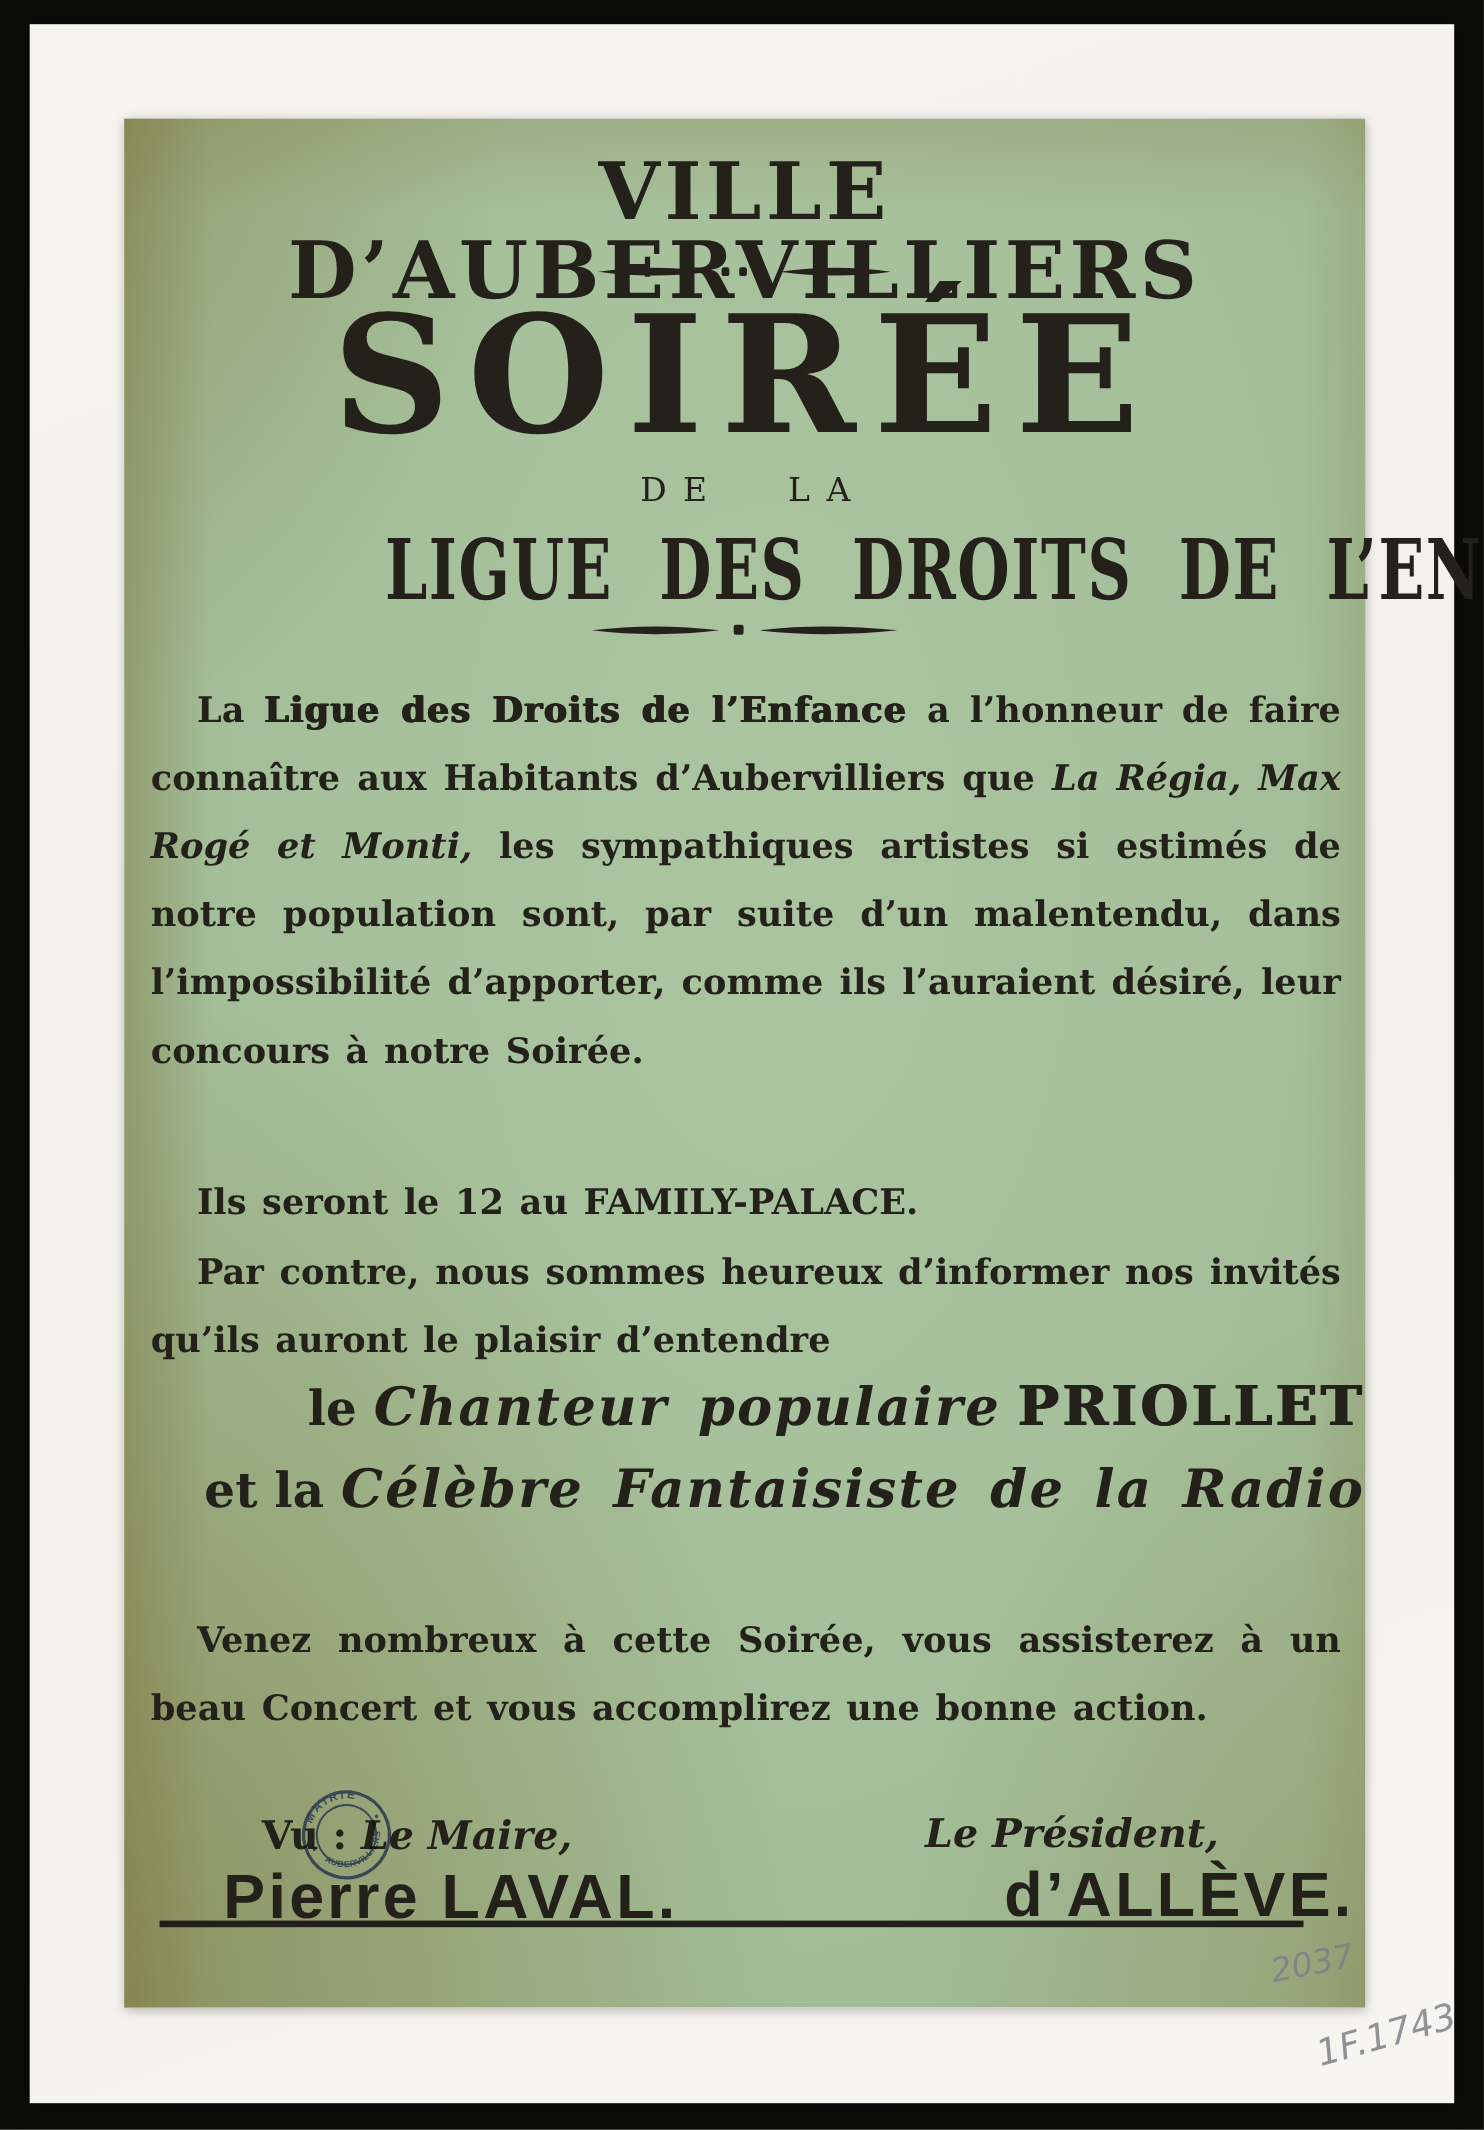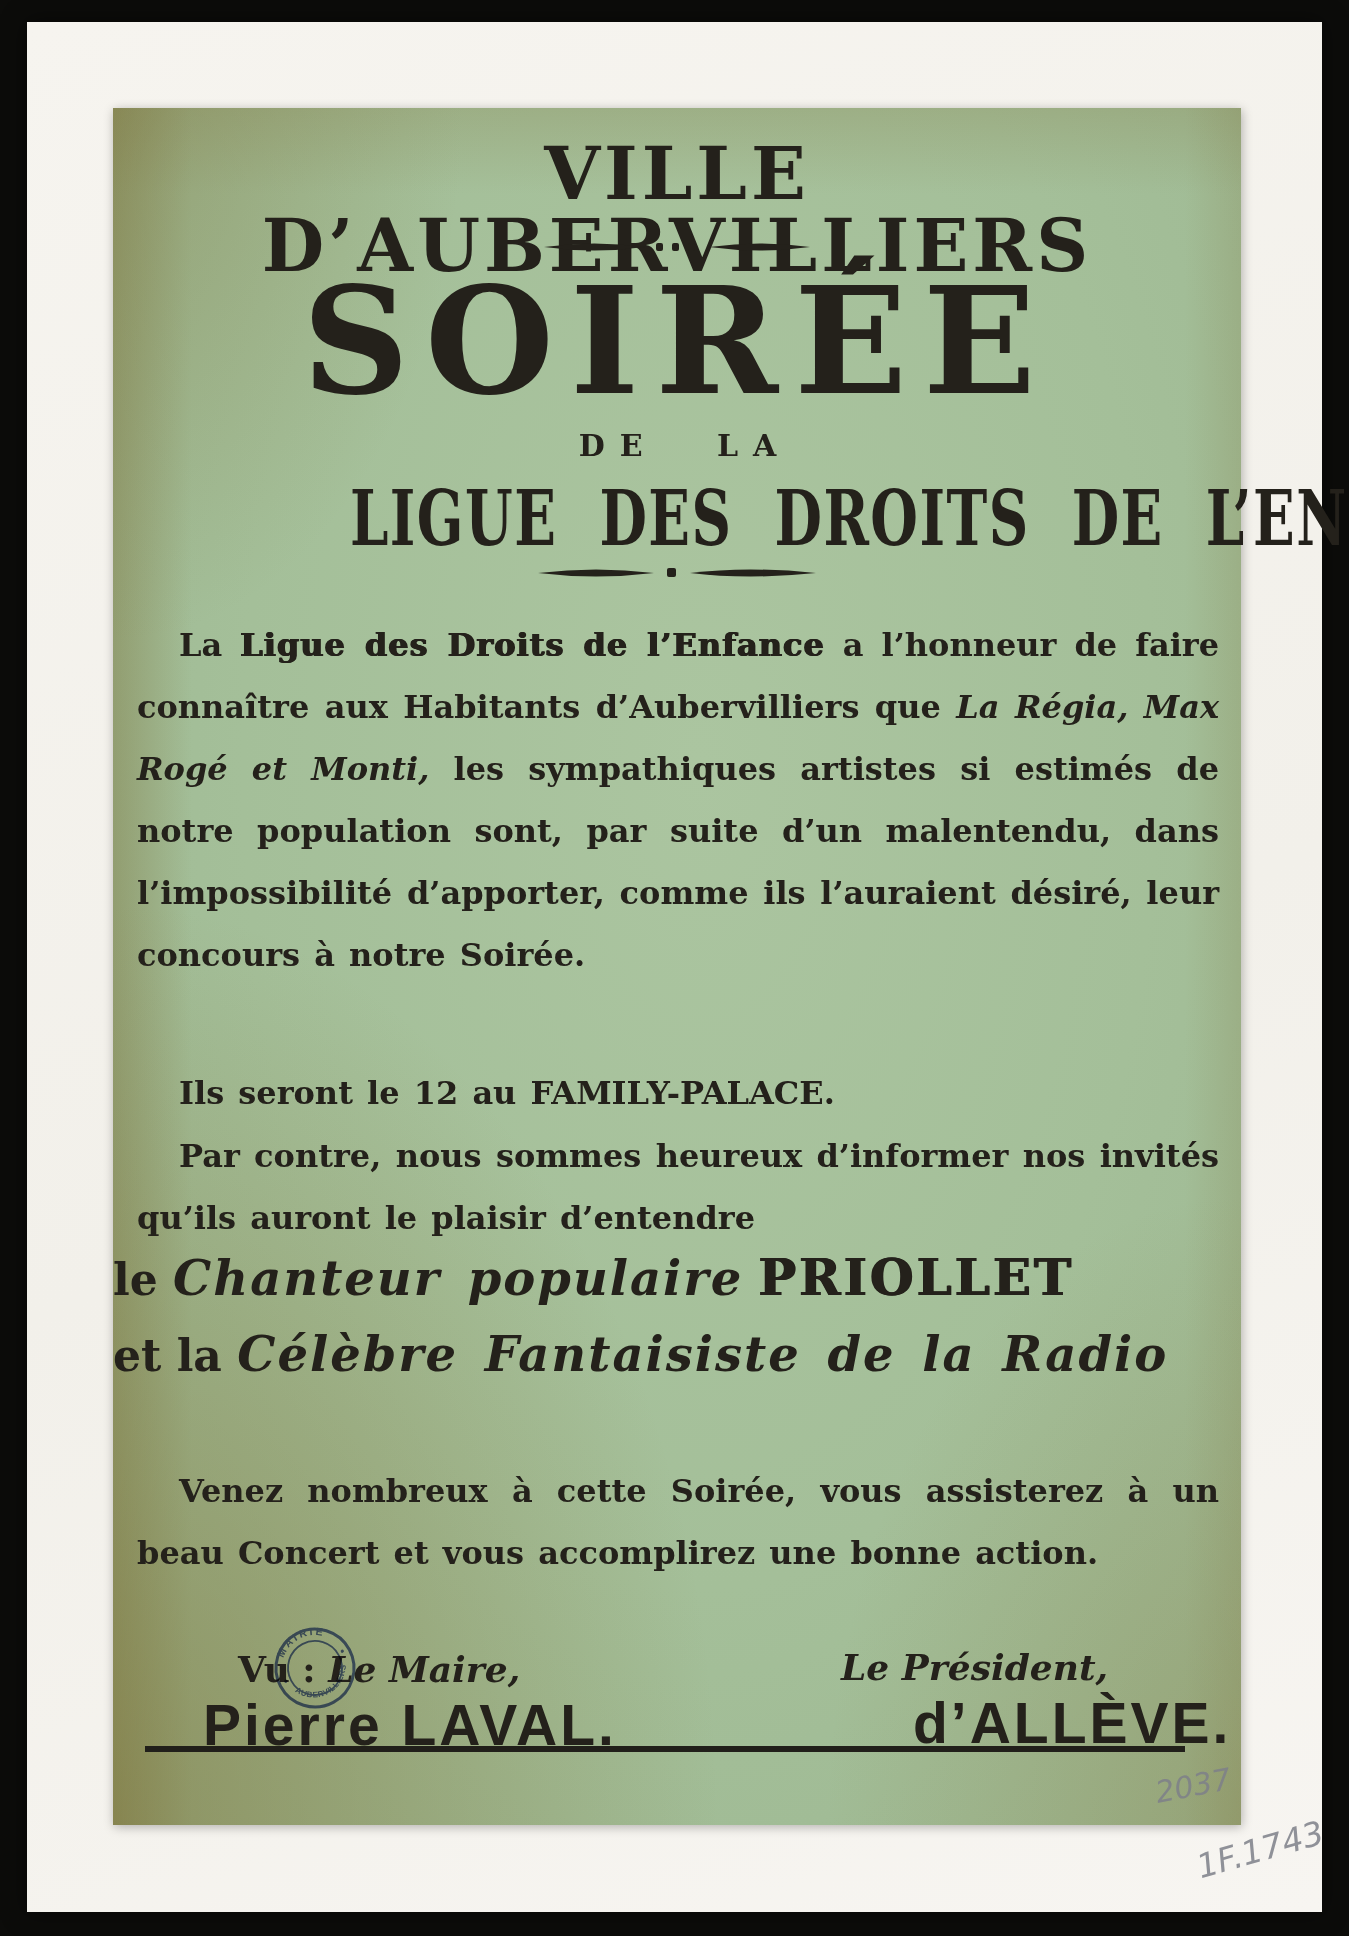--- a/index.html
+++ b/index.html
@@ -32,21 +32,21 @@
   }
   .orn{position:absolute;left:0;right:0;margin:0 auto;display:block;}
   .orn1{top:130px;}
   .orn2{top:456px;}
   .title{
     position:absolute;left:0;right:0;top:158px;text-align:center;
     font-size:148px;font-weight:bold;letter-spacing:16px;line-height:150px;
   }
   .connector{
     position:absolute;left:16px;right:0;top:320px;text-align:center;
-    font-size:30px;font-weight:bold;letter-spacing:15px;word-spacing:34px;line-height:36px;
+    font-size:30px;font-weight:normal;letter-spacing:15px;word-spacing:34px;line-height:36px;
   }
   .organization{
     position:absolute;left:0;right:0;top:370px;text-align:center;line-height:82px;white-space:nowrap;
   }
   .org-inner{
     display:inline-block;font-size:76px;font-weight:bold;letter-spacing:2px;word-spacing:30px;
     transform:scaleX(0.72);transform-origin:50% 50%;
   }
   .body{
     position:absolute;left:24px;right:22px;margin:0;
@@ -56,21 +56,21 @@
   .indent{text-indent:42px;}
   .p1{top:506px;}
   .p2{top:954px;text-align:left;}
   .p3{top:1017px;}
   .p4{top:1352px;}
   .ital{font-style:italic;}
   .fat{
     letter-spacing:1px;
     text-shadow:0.7px 0 0 currentColor,-0.7px 0 0 currentColor;
   }
-  .feature{position:absolute;left:0;right:0;margin:0;text-align:left;font-weight:bold;font-size:44px;line-height:60px;}
+  .feature{position:absolute;left:0;right:0;margin:0;text-align:right;font-weight:bold;font-size:44px;line-height:60px;}
   .f1{top:1140px;}
   .f2{top:1216px;}
   .f1 .ital,.f2 .ital{font-size:48px;letter-spacing:2px;word-spacing:8px;}
   .f1 .fat{font-size:50px;letter-spacing:3px;}
   .f3{top:1274px;font-size:54px;letter-spacing:8px;word-spacing:18px;}
   .sig{position:absolute;font-weight:bold;}
   .sig-left{left:85px;top:1540px;width:430px;}
   .sig-right{left:700px;top:1538px;width:420px;}
   .sig-role{font-size:36px;line-height:42px;}
   .sig-left .sig-role{margin-left:40px;}

